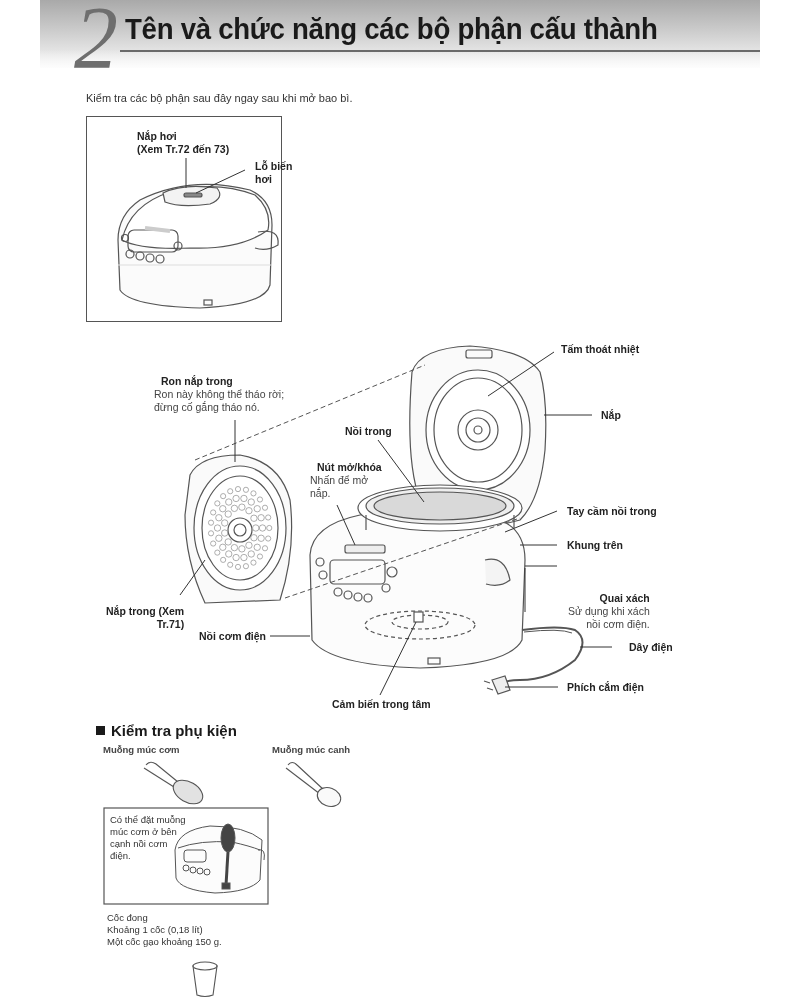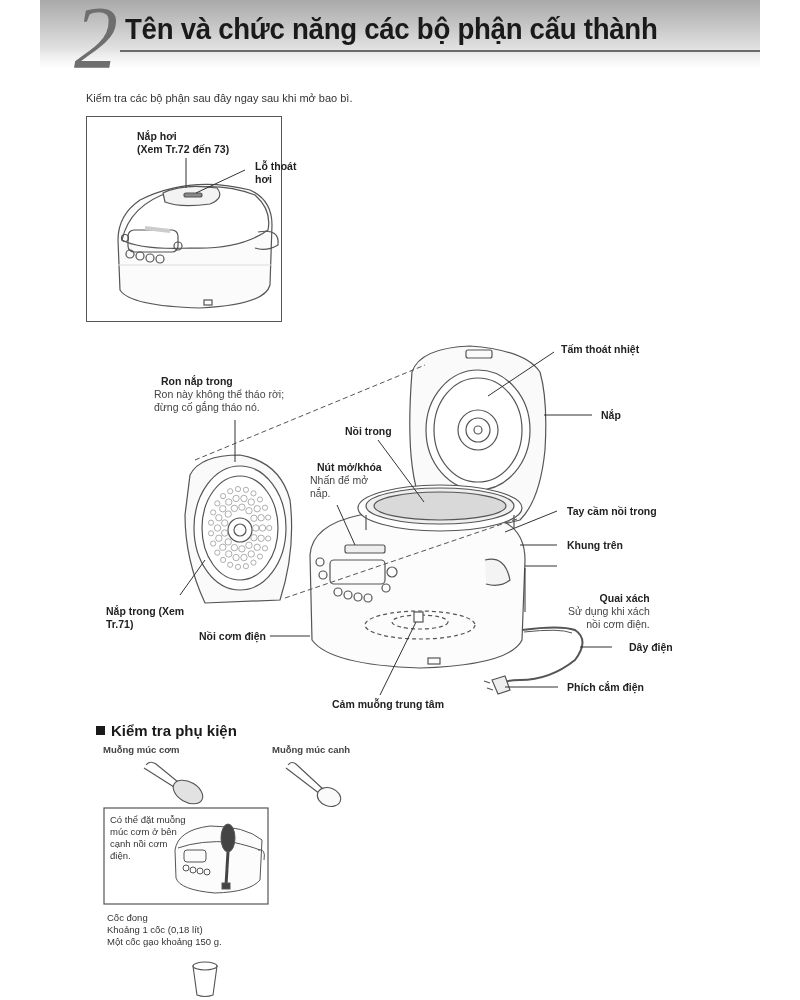--- a/index.html
+++ b/index.html
@@ -68,21 +68,21 @@
   <g stroke="#333" stroke-width="1">
     <line x1="186" y1="158" x2="186" y2="188"></line>
     <line x1="245" y1="170" x2="196" y2="193"></line>
   </g>
 </svg>
 <div class="lbl" style="left:130px; top:130px;">
   <b>Nắp hơi</b><br>
   <b>(Xem Tr.72 đến 73)</b>
 </div>
 <div class="lbl" style="left:248px; top:160px;">
-  <b>Lỗ thoát</b><br>
+  <b>Lỗ biến</b><br>
   <b>hơi</b>
 </div>
 
 <svg width="800" height="1000" style="pointer-events:none">
   <g fill="none" stroke="#555" stroke-width="1.2">
 
     <path d="M412 372 Q420 348 470 346 Q525 350 540 372 Q548 400 545 450 Q540 500 520 520 L500 525 Q470 520 420 500 Q405 460 412 372 Z" fill="#fafafa"></path>
     <ellipse cx="478" cy="430" rx="52" ry="60" fill="#fff"></ellipse>
     <ellipse cx="478" cy="430" rx="44" ry="52"></ellipse>
     <circle cx="478" cy="430" r="20"></circle>
@@ -223,28 +223,28 @@
   <span class="desc">Nhấn để mở</span><br>
   <span class="desc">nắp.</span>
 </div>
 <div class="lbl" style="left:560px; top:505px;"><b>Tay cầm nồi trong</b></div>
 <div class="lbl" style="left:560px; top:539px;"><b>Khung trên</b></div>
 <div class="lbl" style="left:568px; top:592px;text-align:right;">
   <b>Quai xách</b><br>
   <span class="desc">Sử dụng khi xách</span><br>
   <span class="desc">nồi cơm điện.</span>
 </div>
-<div class="lbl" style="left:99px; top:605px;">
+<div class="lbl" style="left:99px; top:605px;text-align:right;">
   <b>Nắp trong (Xem</b><br>
   <b>Tr.71)</b>
 </div>
 <div class="lbl" style="left:192px; top:630px;"><b>Nồi cơm điện</b></div>
 <div class="lbl" style="left:615px; top:641px;padding-left:7px;"><b>Dây điện</b></div>
 <div class="lbl" style="left:560px; top:681px;"><b>Phích cắm điện</b></div>
-<div class="lbl" style="left:325px; top:698px;"><b>Cảm muỗng trung tâm</b></div>
+<div class="lbl" style="left:325px; top:698px;"><b>Cảm biến trong tâm</b></div>
 
 <div class="section-title"><span class="sq"></span><span>Kiểm tra phụ kiện</span></div>
 <div class="acc-label" style="left:103px; top:744px;">Muỗng múc cơm</div>
 <div class="acc-label" style="left:251px; top:744px;padding-left:21px;">Muỗng múc canh</div>
 
 <svg width="800" height="1000" style="pointer-events:none">
 
   <g fill="none" stroke="#555" stroke-width="1.1">
     <path d="M146 765 Q150 760 156 764 L178 782"></path>
     <path d="M144 768 L174 787"></path>

